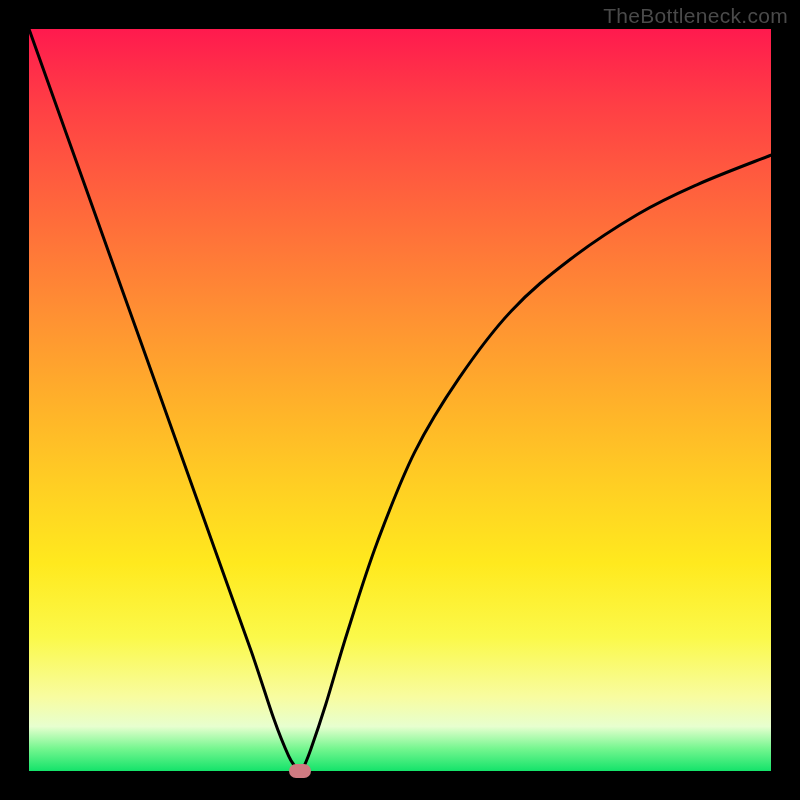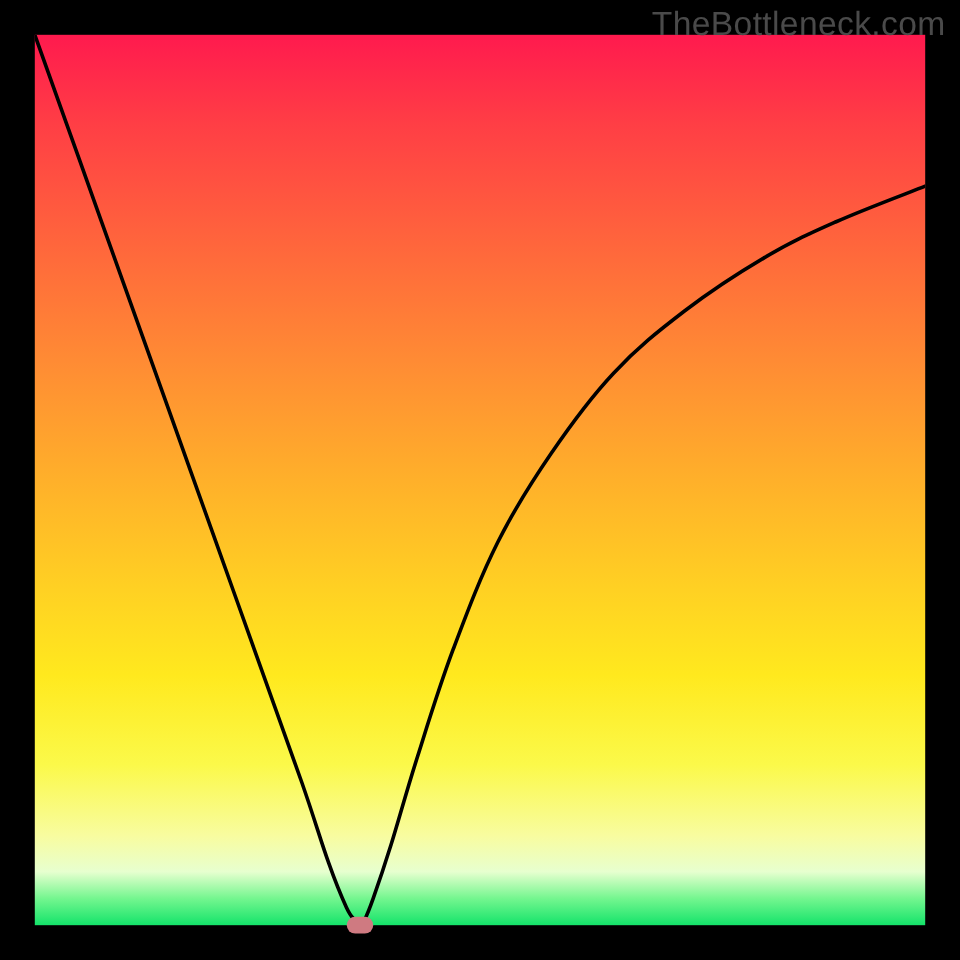--- a/index.html
+++ b/index.html
@@ -38,21 +38,21 @@
       #e7ffcf 94%,
       #74f68f 97%,
       #14e36a 100%
     );
   }
   .watermark {
     position: absolute;
     top: 4px;
     right: 12px;
     color: #4a4a4a;
-    font-size: 28px;
+    font-size: 21px;
     font-weight: 500;
     letter-spacing: 0.3px;
     user-select: none;
   }
   .curve {
     position: absolute;
     left: 0;
     top: 0;
     width: 742px;
     height: 742px;

